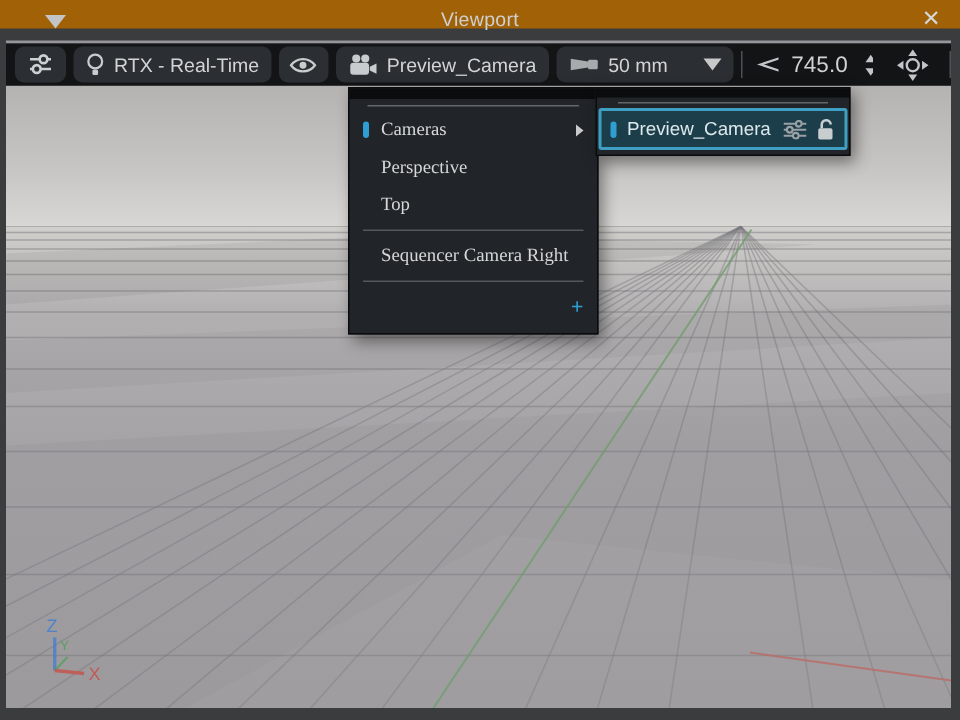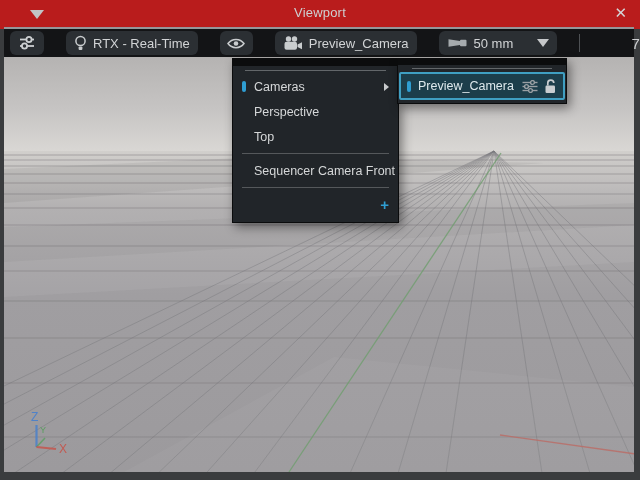--- a/index.html
+++ b/index.html
@@ -5,32 +5,32 @@
   html,body{margin:0;padding:0;}
   body{
     width:640px;height:480px;overflow:hidden;position:relative;
     background:#3a3c3e;
     font-family:"Liberation Sans","DejaVu Sans",sans-serif;
     -webkit-font-smoothing:antialiased;
   }
   .abs{position:absolute;}
 
   
-  #titlebar{left:0;top:0;width:640px;height:29px;background:#b91c1c;}
+  #titlebar{left:0;top:0;width:640px;height:19px;background:#a16207;}
   #title-dd{left:30px;top:10px;width:0;height:0;
     border-left:7px solid transparent;border-right:7px solid transparent;
     border-top:9px solid #c2c4c6;}
   #title-text{left:0;top:5px;width:640px;text-align:center;
     font-size:13px;color:#ced0d2;letter-spacing:.2px;}
   #title-close{right:13px;top:4px;font-size:15px;color:#d4d6d8;line-height:18px;}
   #topline{left:4px;top:27px;width:630px;height:2px;background:#96969a;}
 
   
   #toolbar{left:4px;top:29px;width:630px;height:28px;background:#131416;
-    display:flex;align-items:center;padding-left:6px;box-sizing:border-box;gap:22px;}
+    display:flex;align-items:center;padding-left:6px;box-sizing:border-box;gap:5px;}
   .tbtn{height:24px;background:#2b2f33;border-radius:6px;display:flex;
     align-items:center;padding:0 8px;gap:6px;color:#d2d4d6;font-size:13px;
     box-sizing:border-box;flex:none;white-space:nowrap;}
   .tbtn.icon-only{width:34px;justify-content:center;padding:0;}
   .tsep{width:1px;height:18px;background:#4e5154;flex:none;}
   .fov-val{color:#cfd1d3;font-size:15px;margin-left:4px;}
   .ghostbtn{height:24px;display:flex;align-items:center;justify-content:center;
     padding:0 4px;flex:none;}
   .dd-tri{width:0;height:0;border-left:6px solid transparent;
     border-right:6px solid transparent;border-top:8px solid #c6c8ca;margin-left:14px;}
@@ -46,21 +46,21 @@
   
   #gizmo{left:23px;top:406px;width:52px;height:52px;}
 
   
   #camera-menu{left:232px;top:58px;width:167px;background:#212529;
     border:1px solid #0a0b0c;box-shadow:3px 4px 10px rgba(0,0,0,.45);
     padding-bottom:5px;box-sizing:border-box;}
   .menu-topstrip{height:7px;background:#0b0c0d;}
   .menu-tear{height:1px;background:#63676a;margin:4px 12px 3px 12px;}
   .menu-row{height:25px;display:flex;align-items:center;padding:0 9px;gap:8px;
-    font-size:12.5px;color:#d5d7d8;white-space:nowrap;}
+    font-size:12.5px;color:#d5d7d8;white-space:nowrap;font-family:Liberation Serif, serif;}
   .menu-sep{height:1px;background:#55585b;margin:4px 9px;}
   .cam-bar{width:4px;height:11px;border-radius:2px;background:#2f9ed2;flex:none;}
   .icon-slot{width:4px;flex:none;}
   .submenu-arrow{margin-left:auto;width:0;height:0;
     border-top:4.5px solid transparent;border-bottom:4.5px solid transparent;
     border-left:5.5px solid #c8cacc;}
   .plus{margin-left:auto;color:#2f9ed2;font-size:15px;font-weight:bold;line-height:14px;}
 
   
   #camera-submenu{left:397px;top:58px;width:170px;background:#212529;
@@ -231,21 +231,21 @@
   </div>
   <div class="menu-row">
     <span class="icon-slot"></span>
     <span>Top</span>
   </div>
 
   <div class="menu-sep"></div>
 
   <div class="menu-row">
     <span class="icon-slot"></span>
-    <span>Sequencer Camera Front</span>
+    <span>Sequencer Camera Right</span>
   </div>
 
   <div class="menu-sep"></div>
 
   <div class="menu-row">
     <span class="icon-slot"></span>
     <span class="plus">+</span>
   </div>
 </div>
 

